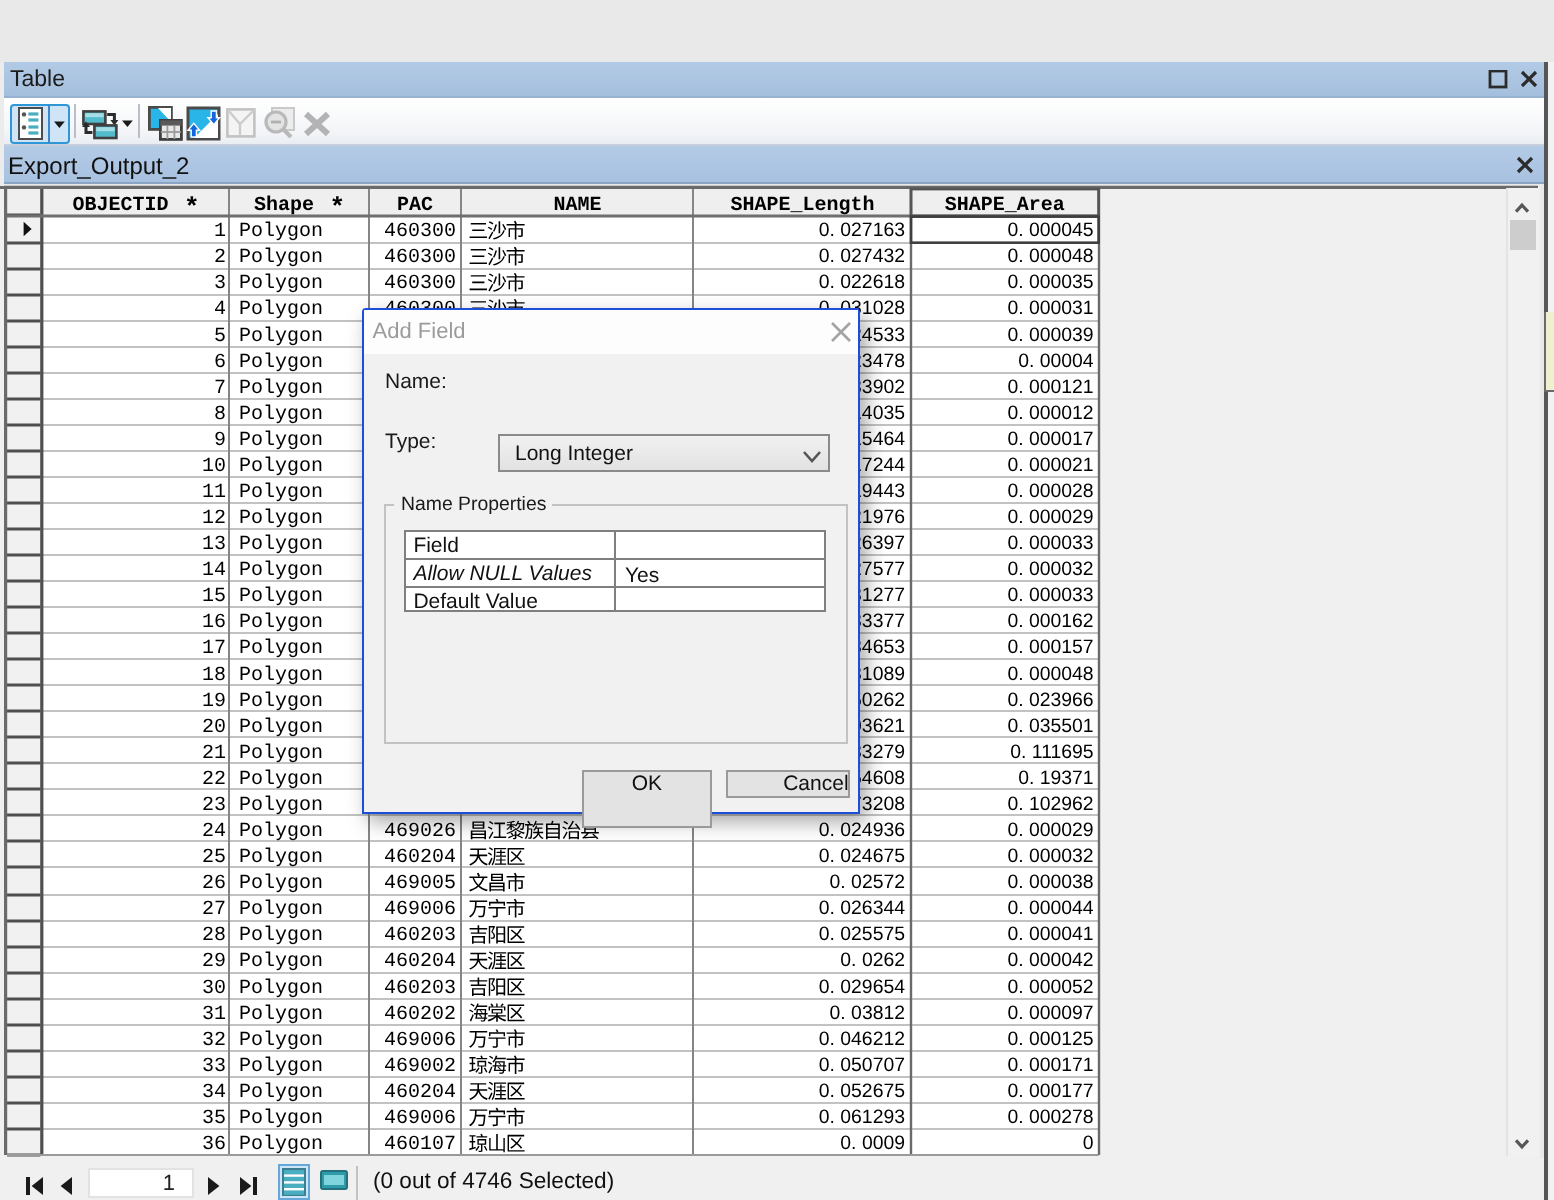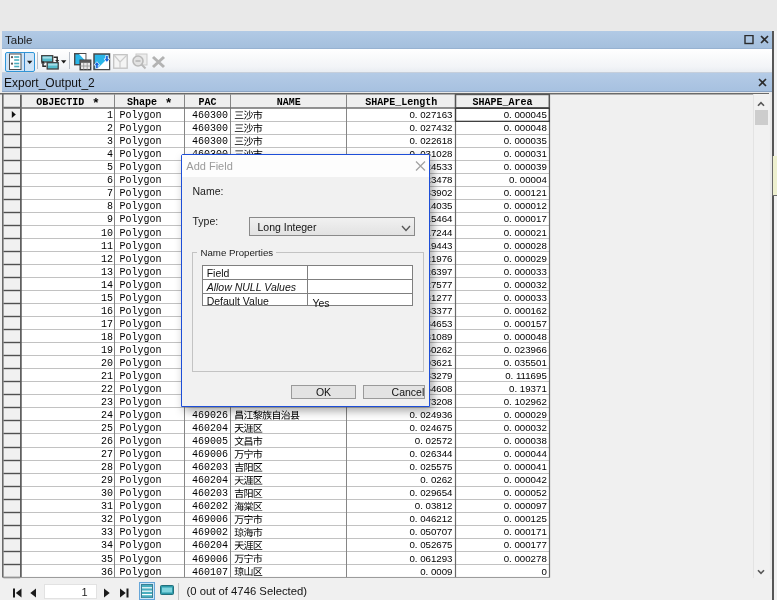--- a/index.html
+++ b/index.html
@@ -625,17 +625,17 @@
         <path d="M1 1 L5 5.5 L9 1" fill="none" stroke="#555" stroke-width="1.3"></path>
       </svg>
 <fieldset class="abs" style="left:10.2px;top:97.4px;width:231.5px;height:120px;border:1px solid #c3c3c3;background:transparent;"></fieldset>
 <div class="abs" style="left:15.2px;top:92.3px;font-size:9.7px;color:#1a1a1a;background:#f1f1f1;padding:0 3px;">Name Properties</div>
 <div class="abs" style="left:20.2px;top:110.4px;width:210.9px;height:41.1px;background:#fff;border:1px solid #7f7f7f;"></div>
 <div class="abs" style="left:20.2px;top:123.9px;width:210.9px;height:1px;background:#7f7f7f;"></div>
 <div class="abs" style="left:20.2px;top:137.6px;width:210.9px;height:1px;background:#7f7f7f;"></div>
 <div class="abs" style="left:125.1px;top:110.4px;width:1px;height:41.1px;background:#7f7f7f;"></div>
 <div class="abs" style="left:24.4px;top:112.2px;font-size:10.5px;color:#111;">Field</div>
 <div class="abs" style="left:24.4px;top:125.9px;font-size:10.5px;color:#111;font-style:italic;">Allow NULL Values</div>
-<div class="abs" style="left:130.2px;top:142px;font-size:10.5px;color:#111;text-align:right;">Yes</div>
+<div class="abs" style="left:130.2px;top:127px;font-size:10.5px;color:#111;text-align:right;">Yes</div>
 <div class="abs" style="left:24.4px;top:139.6px;font-size:10.5px;color:#111;">Default Value</div>
-<div class="abs" style="left:108.4px;top:230.3px;width:65.6px;height:14px;background:#e3e3e3;border:1px solid #9a9a9a;font-size:10.5px;color:#111;text-align:center;line-height:12.5px;">OK</div>
+<div class="abs" style="left:108.4px;top:230.3px;width:65.6px;height:29px;background:#e3e3e3;border:1px solid #9a9a9a;font-size:10.5px;color:#111;text-align:center;line-height:12.5px;">OK</div>
 <div class="abs" style="left:180.6px;top:230.3px;width:62.4px;height:14.2px;background:#e3e3e3;border:1px solid #9a9a9a;font-size:10.5px;color:#111;text-align:right;line-height:12.5px;">Cancel</div>
 </div>
 </div>
 </body></html>

